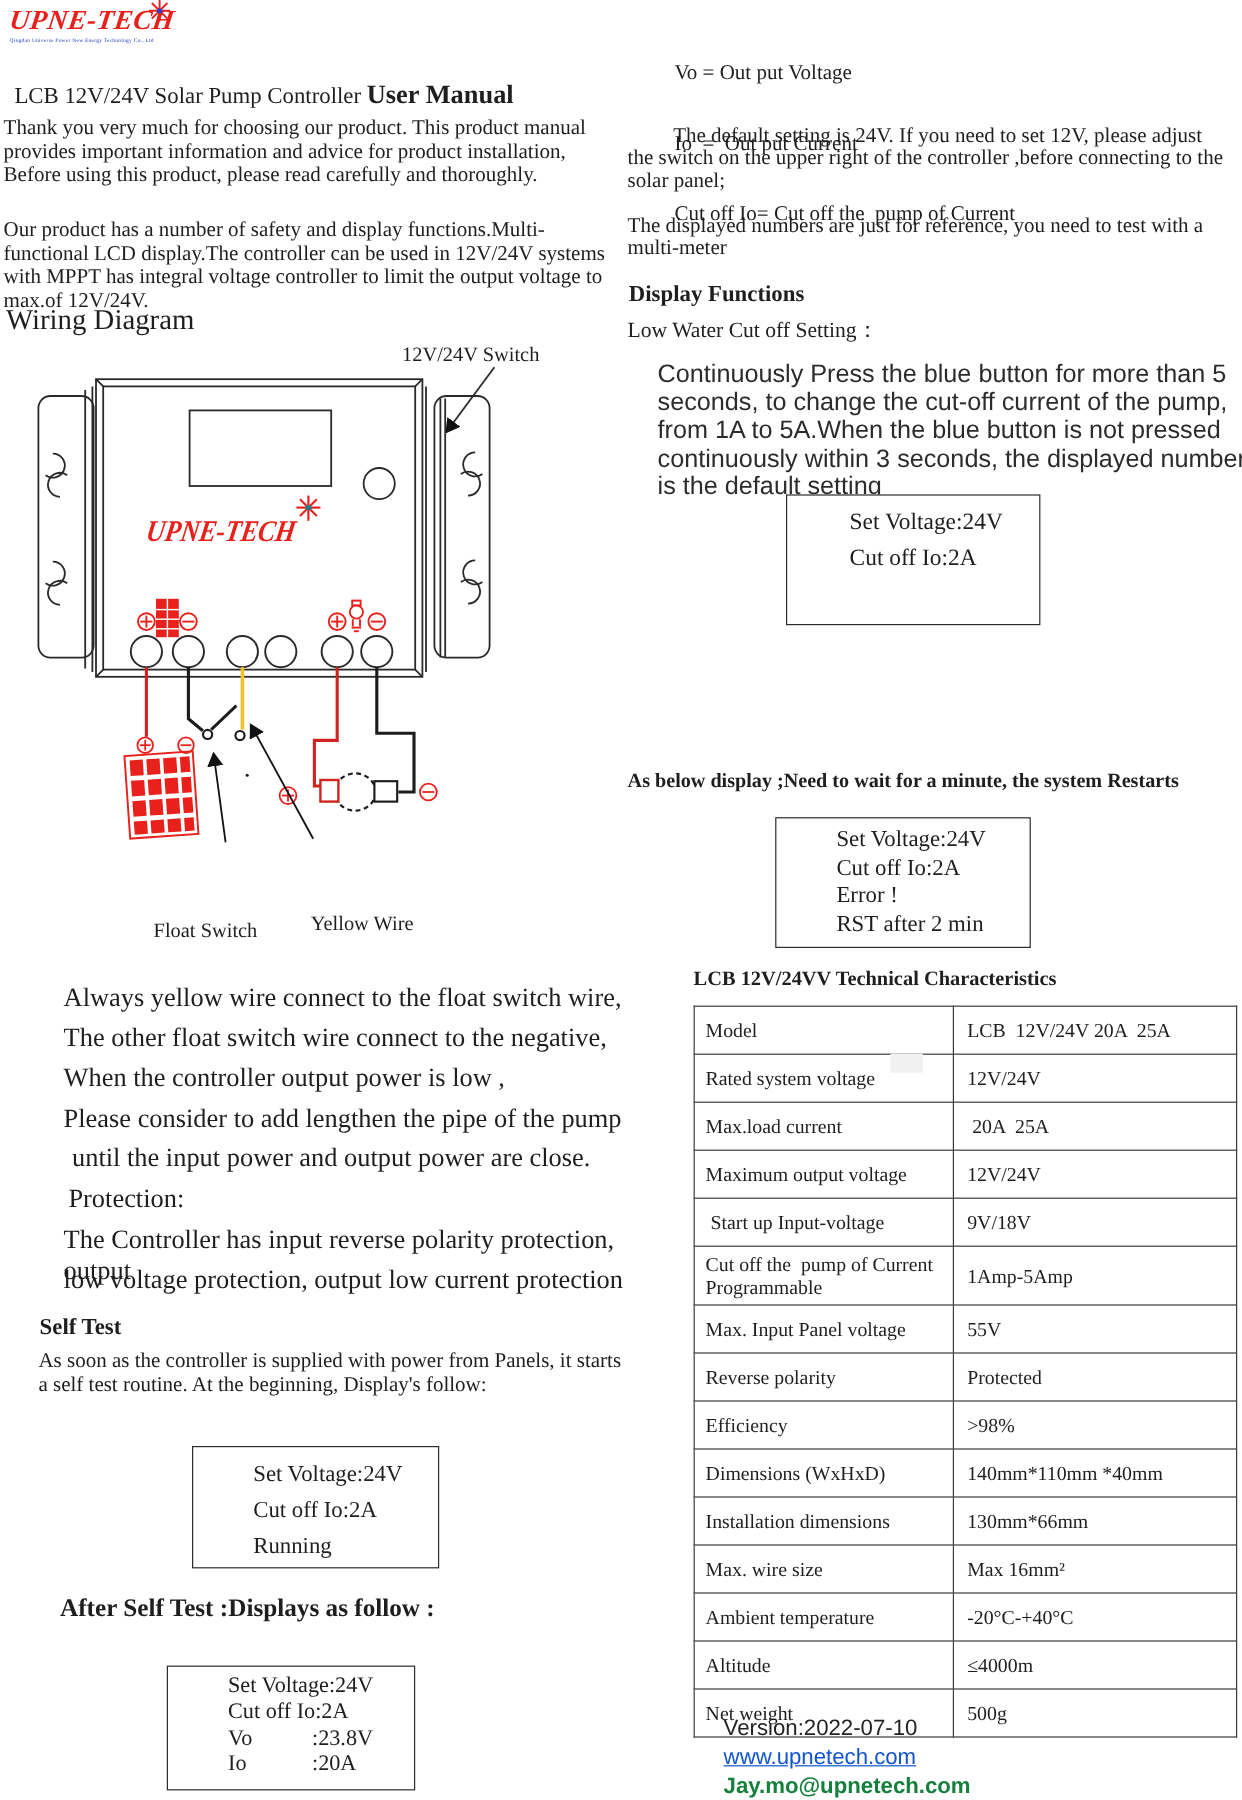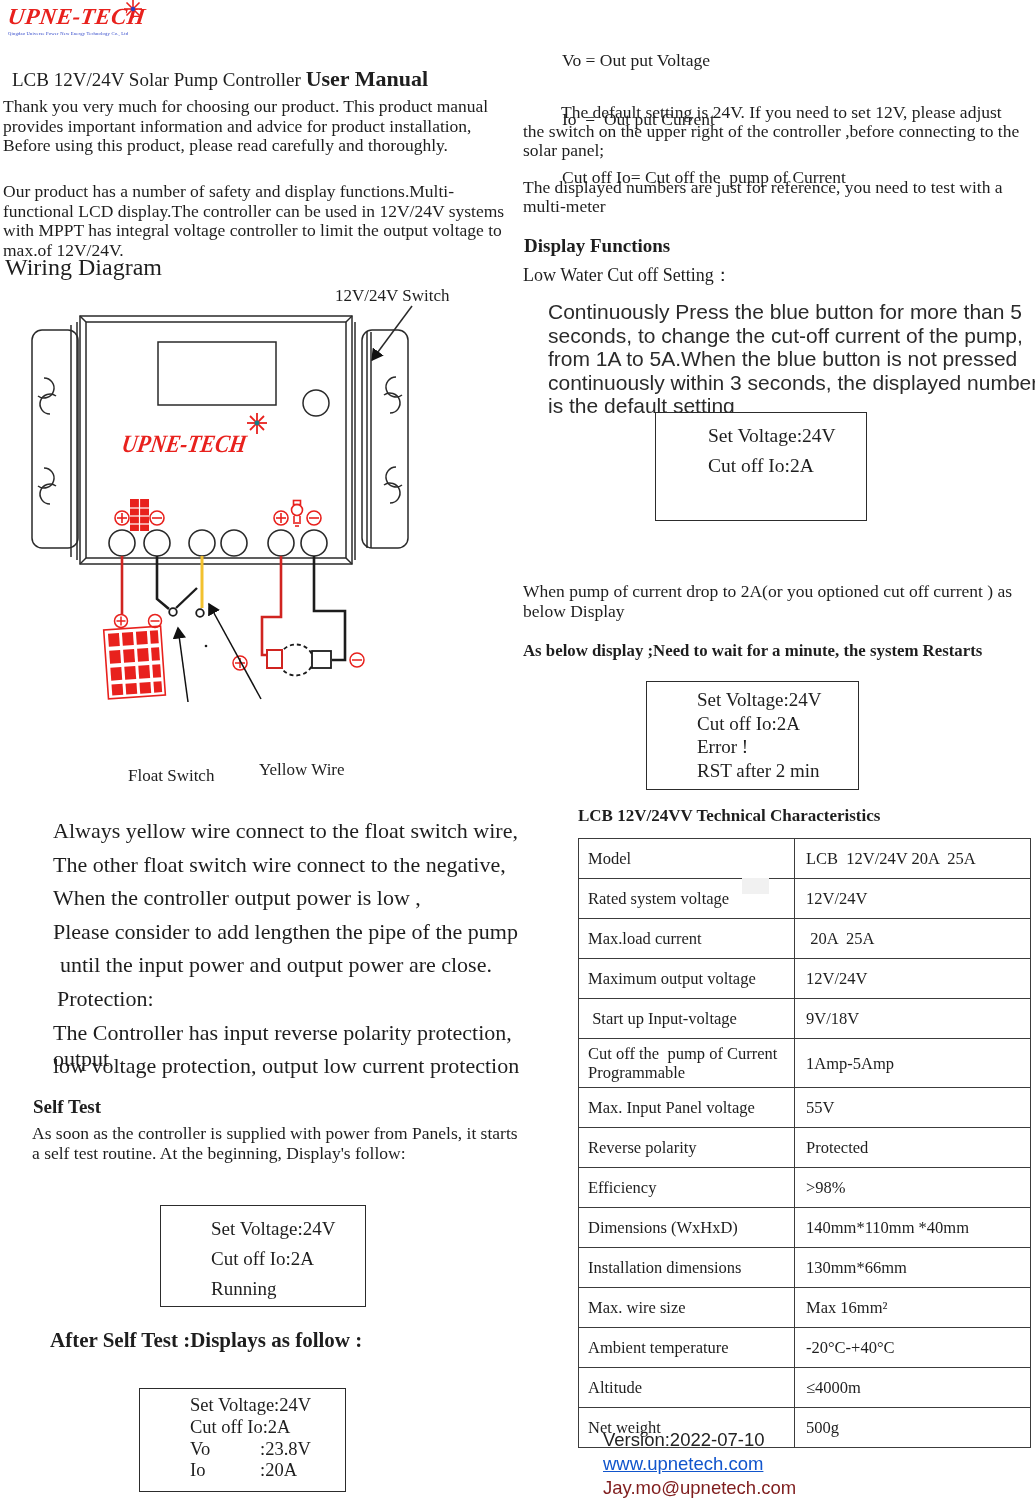--- a/index.html
+++ b/index.html
@@ -285,21 +285,20 @@
 
   <div class="abs sans" style="left:548px;top:300px;width:506px;font-size:21px;line-height:23.6px;color:#2b2b2b;">Continuously Press the blue button for more than 5 seconds, to change the cut-off current of the pump, from 1A to 5A.When the blue button is not pressed continuously within 3 seconds, the displayed number is the default setting</div>
 
   <div class="abs lcd-box" style="left:621px;top:412px;width:210px;height:107px;">
     <div class="lcd-text" style="padding:8px 0 0 52px;font-size:19.5px;">
       <div>Set Voltage:24V</div>
       <div>Cut off Io:2A</div>
     </div>
   </div>
 
-  <div class="abs para" style="left:523px;top:582px;width:502px;">When pump of current drop to 2A(or you optioned cut off current ) as below Display</div>
 
   <div class="abs bold" style="left:523px;top:641px;font-size:16.8px;">As below display ;Need to wait for a minute, the system Restarts</div>
 
   <div class="abs lcd-box" style="left:612px;top:681px;width:211px;height:107px;">
     <div class="lcd-text4" style="padding:6px 0 0 50px;font-size:19px;">
       <div>Set Voltage:24V</div>
       <div>Cut off Io:2A</div>
       <div>Error !</div>
       <div>RST after 2 min</div>
     </div>
@@ -372,15 +371,15 @@
       <tr>
           <td class="pre">Net weight</td>
           <td class="v pre">500g</td>
         </tr>
     </tbody>
   </table>
   <div class="abs" style="left:742px;top:878px;width:27px;height:16px;background:#f1f1f1;"></div>
 
   <div class="abs sans footer-line" style="left:603px;top:1429px;color:#222;">Version:2022-07-10</div>
   <a class="abs sans footer-line site" href="#" style="left:603px;top:1453px;">www.upnetech.com</a>
-  <div class="abs sans footer-line" style="left:603px;top:1477px;color:#7f1d1d;">Jay.mo@upnetech.com</div>
+  <div class="abs sans footer-line" style="left:603px;top:1477px;color:#15803d;font-weight:bold;">Jay.mo@upnetech.com</div>
 
 </div>
 
 </body></html>

